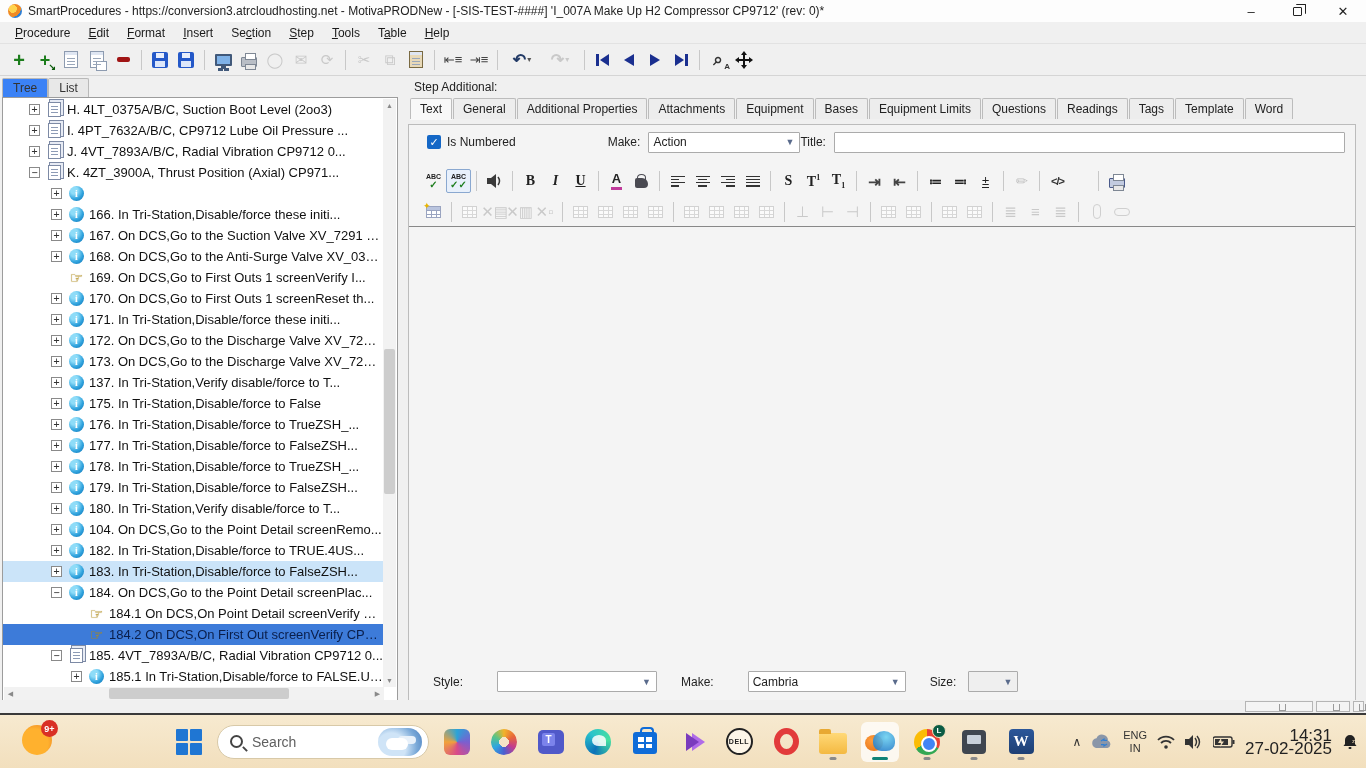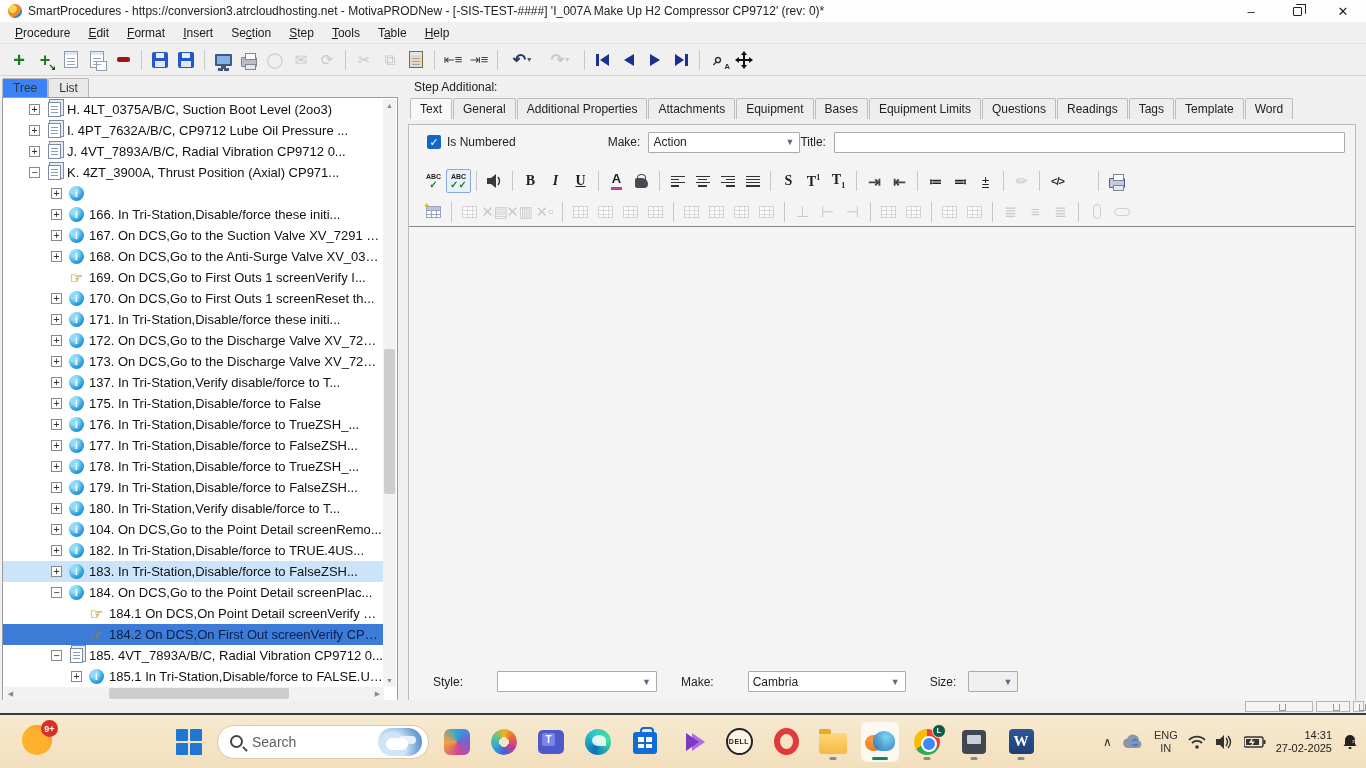--- a/index.html
+++ b/index.html
@@ -195,21 +195,21 @@
   #ico-chrome { background:conic-gradient(#ea4335 0 33%, #34a853 33% 66%, #fbbc05 66% 100%); position:relative; }
   #ico-chrome::after { content:""; position:absolute; left:7px; top:7px; width:12px; height:12px; background:#4285f4; border:2px solid #fff; border-radius:50%; }
   #ico-remote { width:24px; height:24px; background:#3f4650; border-radius:4px; position:relative; }
   #ico-remote::after { content:""; position:absolute; left:5px; top:5px; width:14px; height:9px; background:#c8d0da; border-radius:1px; box-shadow:0 11px 0 -5px #c8d0da; }
   #ico-word { width:25px; height:25px; background:linear-gradient(#2b579a,#1e3f73); border-radius:4px; color:#fff; font-size:15px; font-weight:bold; display:flex; align-items:center; justify-content:center; font-family:"Liberation Serif",serif; }
 
   #tb-tray { position:absolute; right:8px; top:0; height:53px; display:flex; align-items:center; gap:10px; color:#333; }
   .tray-txt { font-size:11px; color:#333; text-align:center; line-height:13px; }
   #tray-chevron { font-size:12px; color:#333; }
   .tray-ic { display:flex; align-items:center; justify-content:center; }
-  #clock-block { text-align:right; font-size:11px; line-height:13px; color:#222; }
+  #clock-block { text-align:right; font-size:17px; line-height:13px; color:#222; }
 
   
   svg { display:block; }
 </style>
 </head>
 <body>
 
 <div id="screen">
   <div id="app">
 

